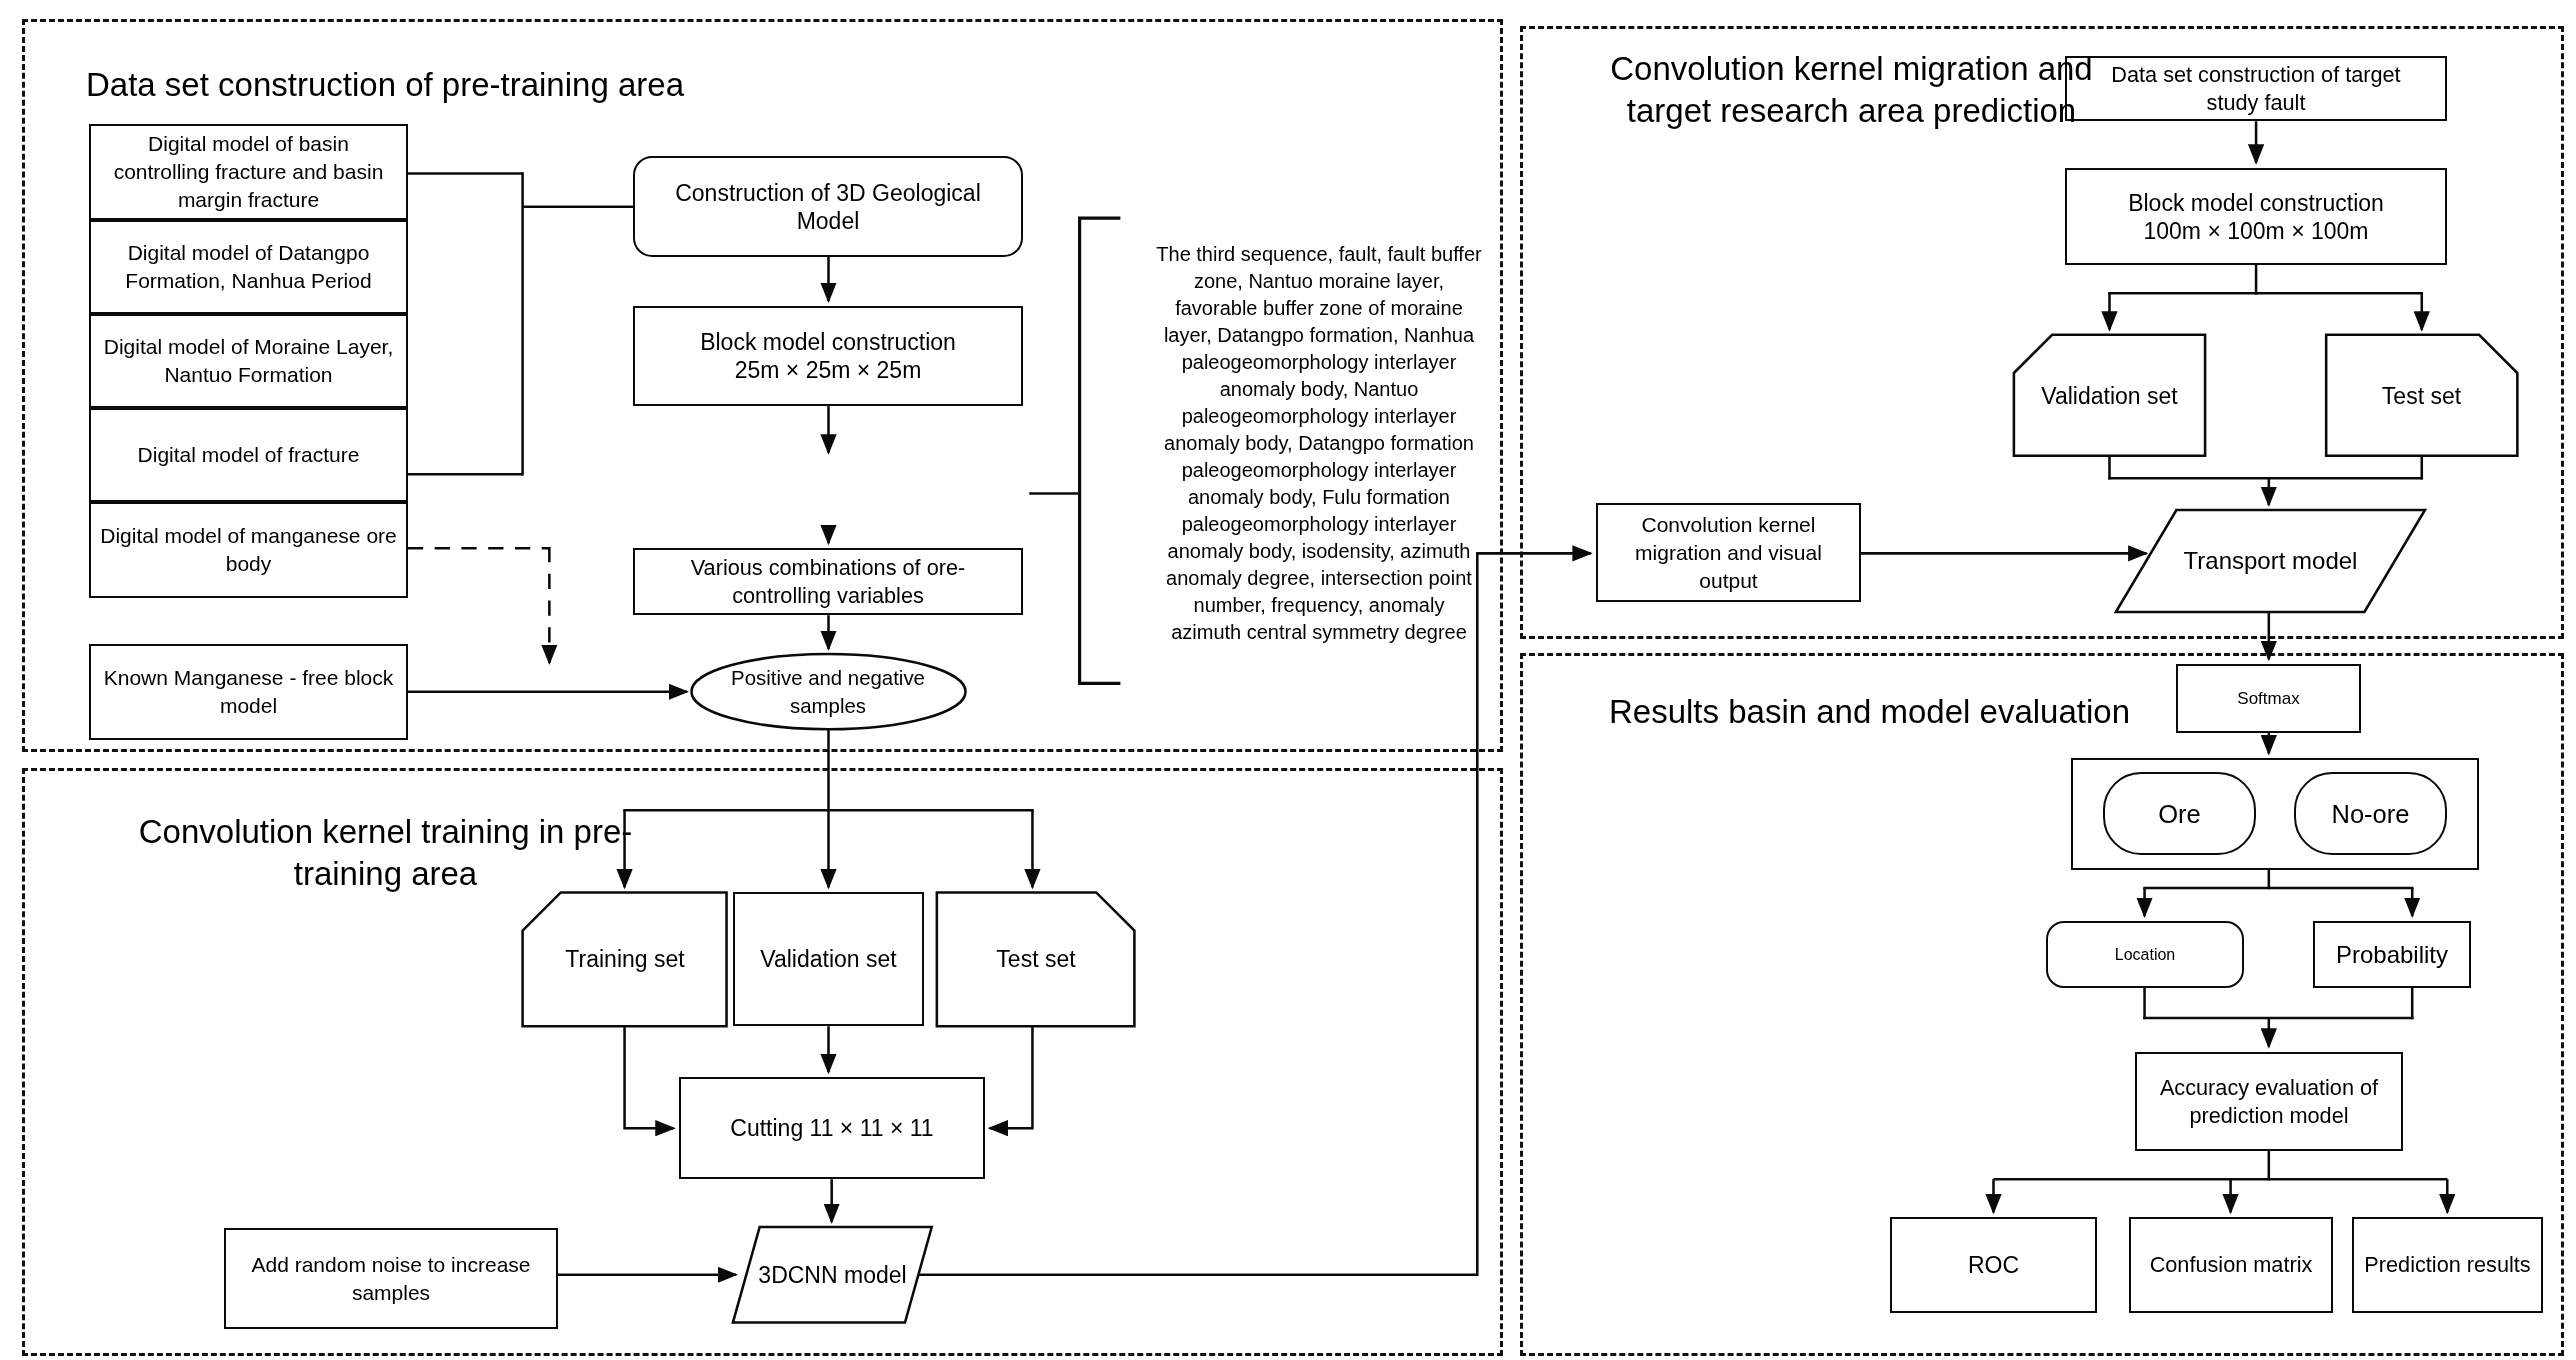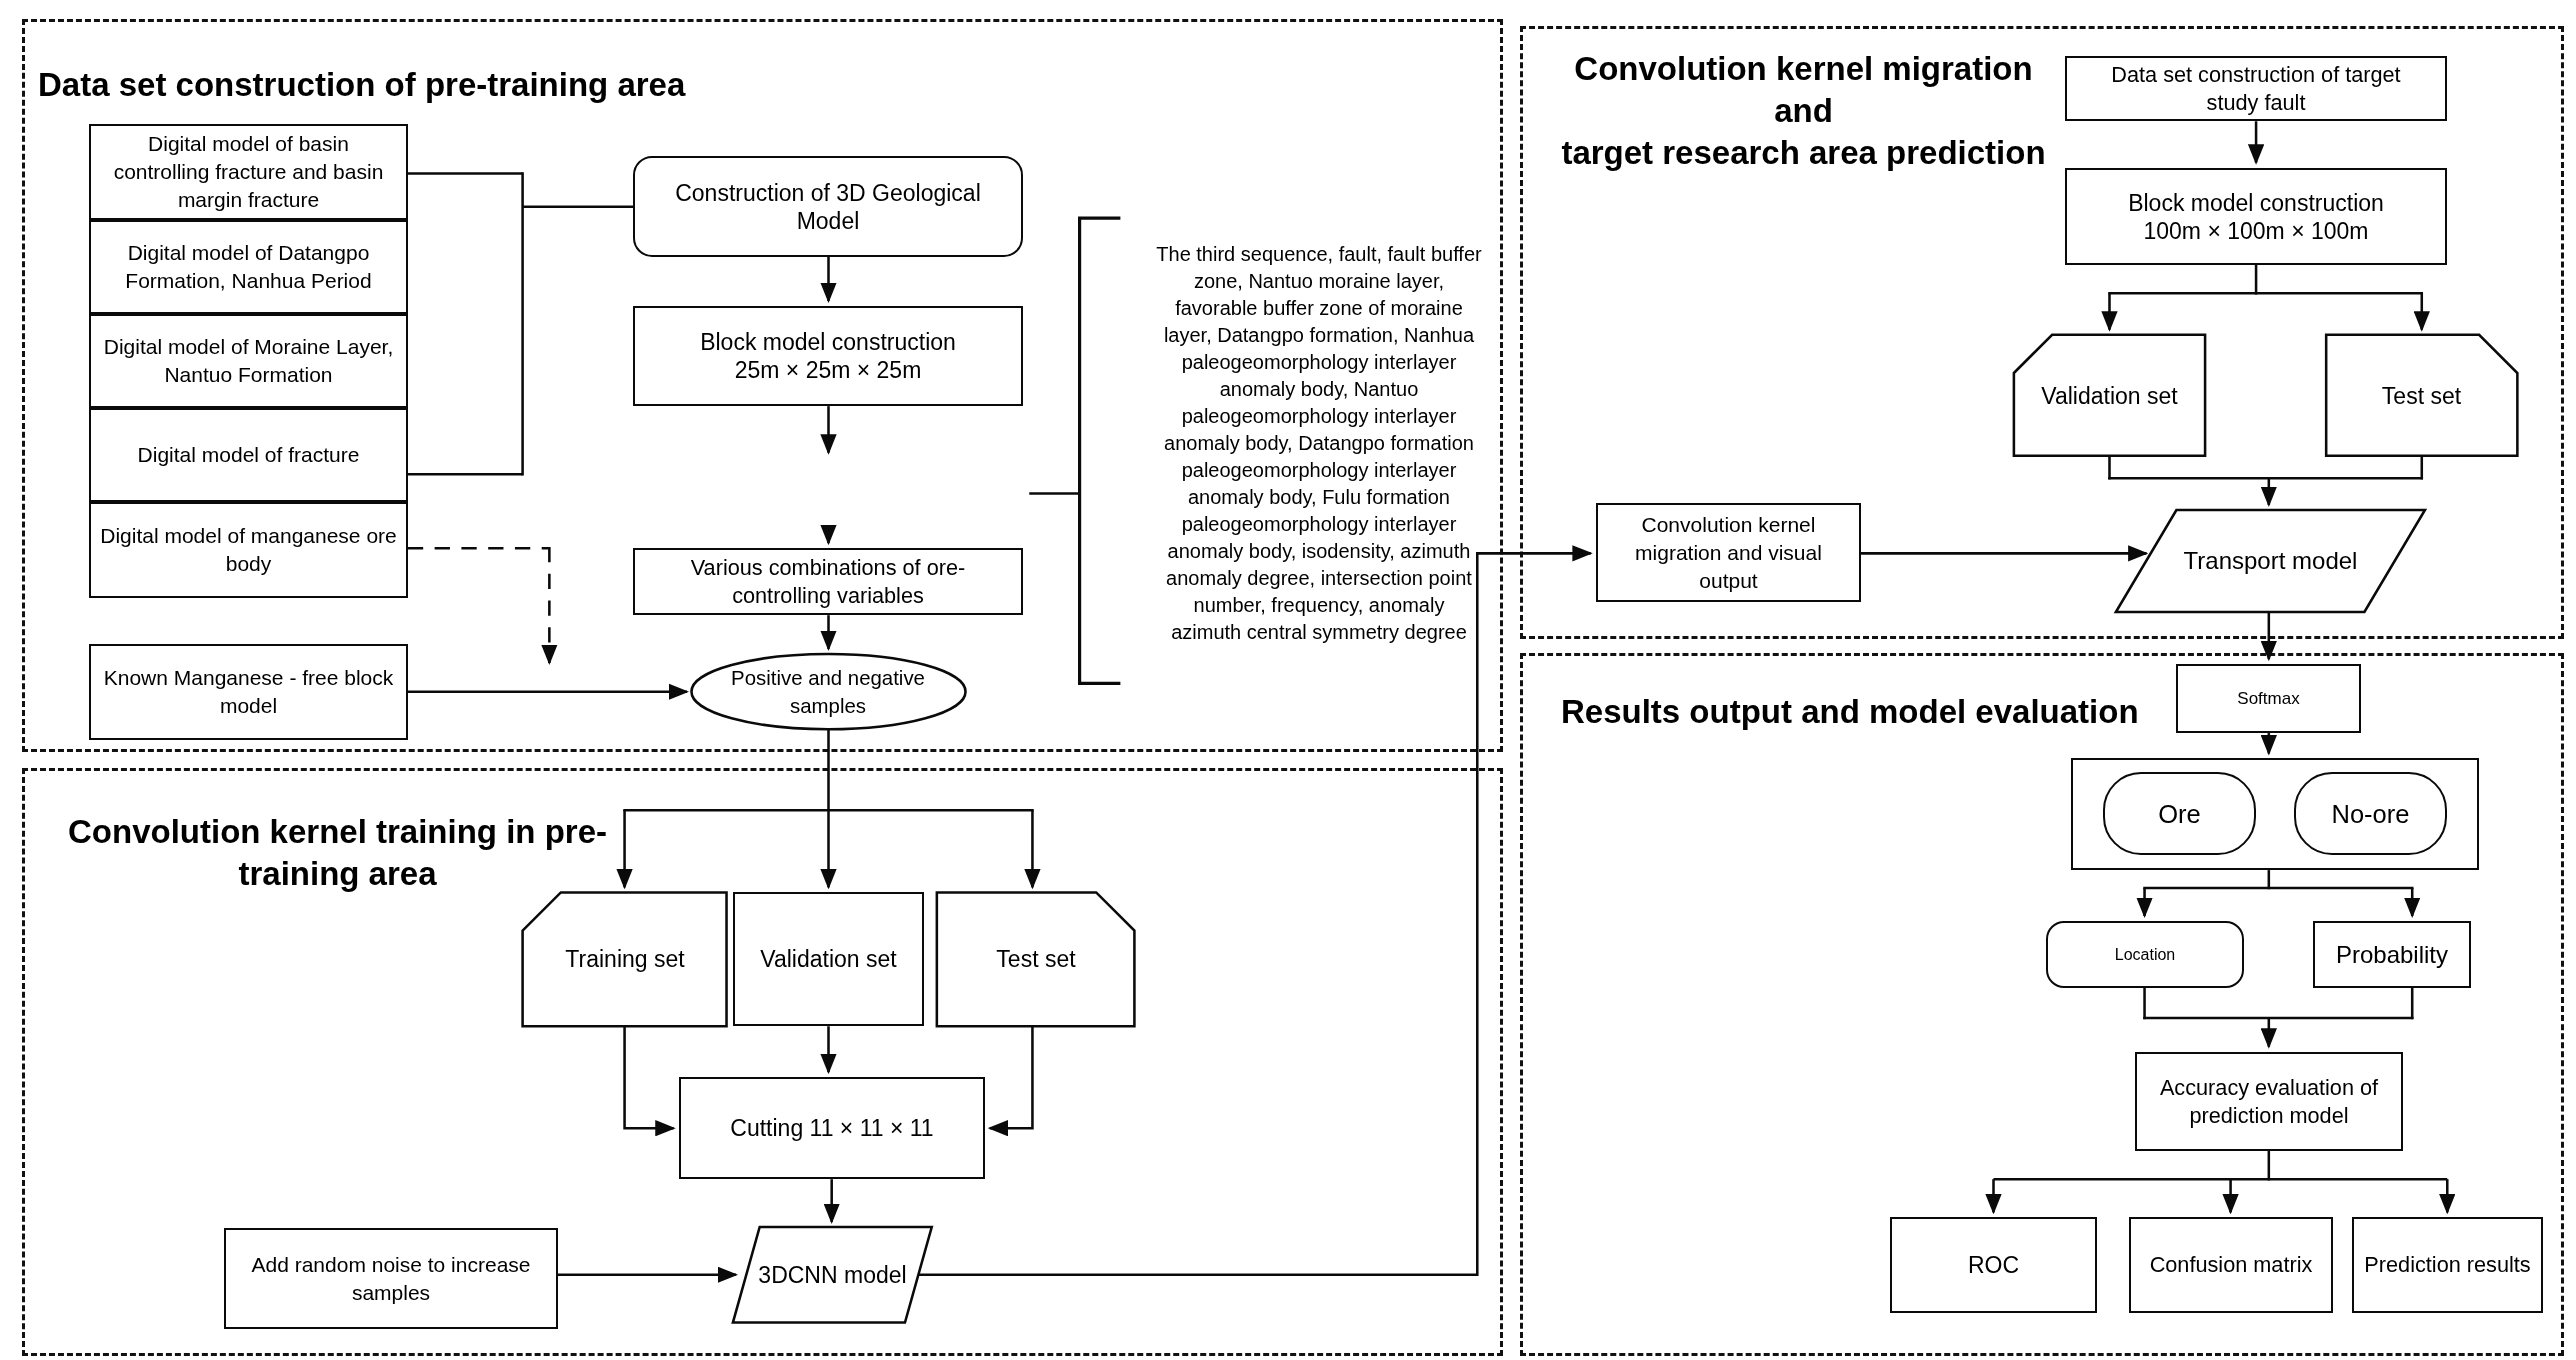--- a/index.html
+++ b/index.html
@@ -7,21 +7,21 @@
     position:relative;
     width:2576px;
     height:1361px;
     background:#ffffff;
     font-family:"Liberation Sans", sans-serif;
     color:#000;
     overflow:hidden;
   }
   svg.overlay{position:absolute;left:0;top:0;width:2576px;height:1361px;z-index:1;}
   .section{position:absolute;border:3.8px dashed #111;z-index:0;background:transparent;}
-  .sec-title{position:absolute;z-index:4;font-weight:bold;font-size:33px;line-height:42px;white-space:pre-line;}
+  .sec-title{position:absolute;z-index:4;font-weight:normal;font-size:33px;line-height:42px;white-space:pre-line;margin-left:48px;}
   .sec-title.center{text-align:center;}
   .node{
     position:absolute;z-index:3;
     display:flex;align-items:center;justify-content:center;
     text-align:center;white-space:pre-line;
     font-size:21.7px;line-height:28px;
     box-sizing:border-box;
   }
   .box{border:2.5px solid #0a0a0a;background:#ffffff;}
   .rounded{border-radius:19px;}
@@ -160,21 +160,21 @@
       <line x1="3500" y1="1850" x2="3500" y2="1902" marker-end="url(#arrow)"></line>
       <line x1="3840" y1="1850" x2="3840" y2="1902" marker-end="url(#arrow)"></line>
     </g>
   </svg>
 
   <div class="sec-title t-tl">Data set construction of pre-training area</div>
   <div class="sec-title t-bl center">Convolution kernel training in pre-
 training area</div>
   <div class="sec-title t-tr center">Convolution kernel migration and
 target research area prediction</div>
-  <div class="sec-title t-br">Results output and model evaluation</div>
+  <div class="sec-title t-br">Results basin and model evaluation</div>
 
   <div class="node box n-basin">Digital model of basin
 controlling fracture and basin
 margin fracture</div>
   <div class="node box n-datangpo">Digital model of Datangpo
 Formation, Nanhua Period</div>
   <div class="node box n-moraine">Digital model of Moraine Layer,
 Nantuo Formation</div>
   <div class="node box n-fracture">Digital model of fracture</div>
   <div class="node box n-manganese">Digital model of manganese ore

